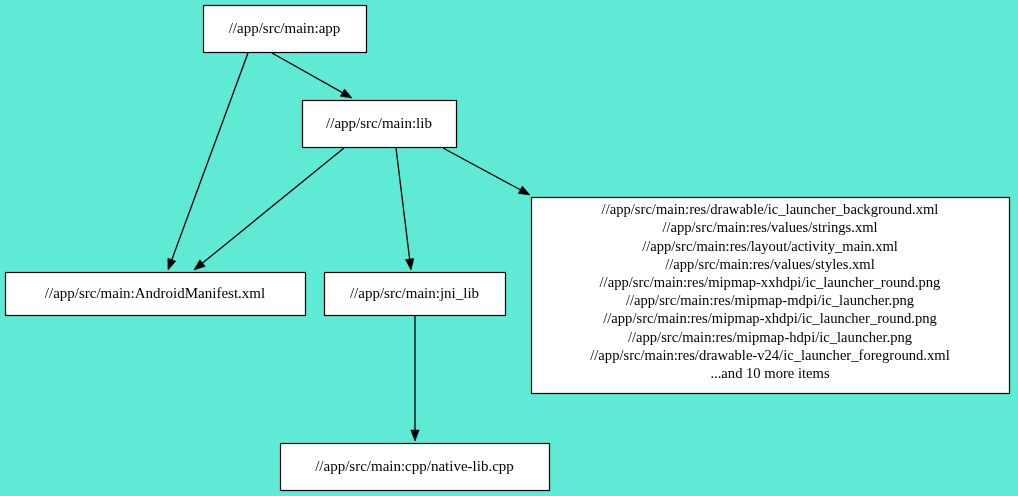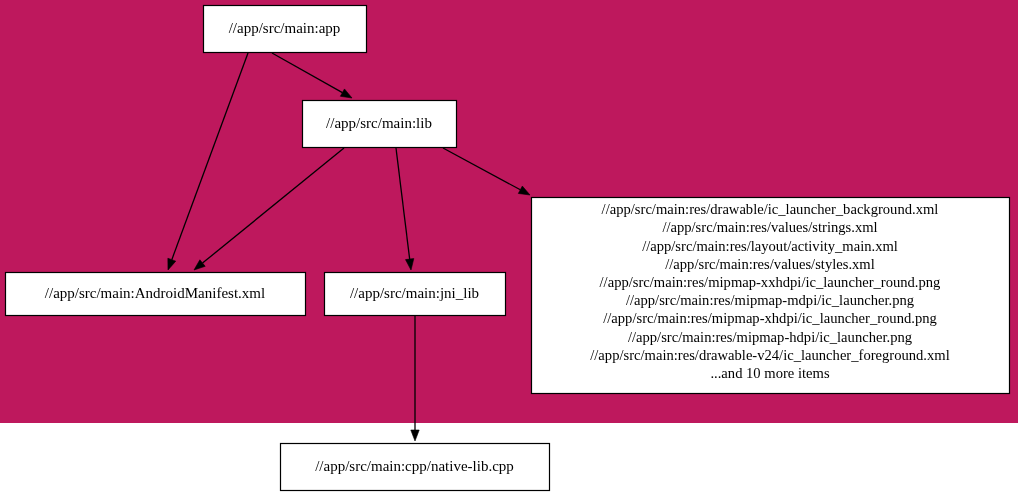--- a/index.html
+++ b/index.html
@@ -9,22 +9,22 @@
   }
   body {
     width: 1018px;
     height: 496px;
     overflow: hidden;
     font-family: "Liberation Serif", "DejaVu Serif", serif;
   }
   #graph-root {
     position: relative;
     width: 1018px;
-    height: 423px;
-    background: #be185d;
+    height: 496px;
+    background: #5eead4;
   }
   svg.graph-canvas {
     position: absolute;
     top: 0;
     left: 0;
     width: 1018px;
     height: 496px;
     display: block;
   }
   .node-box {

